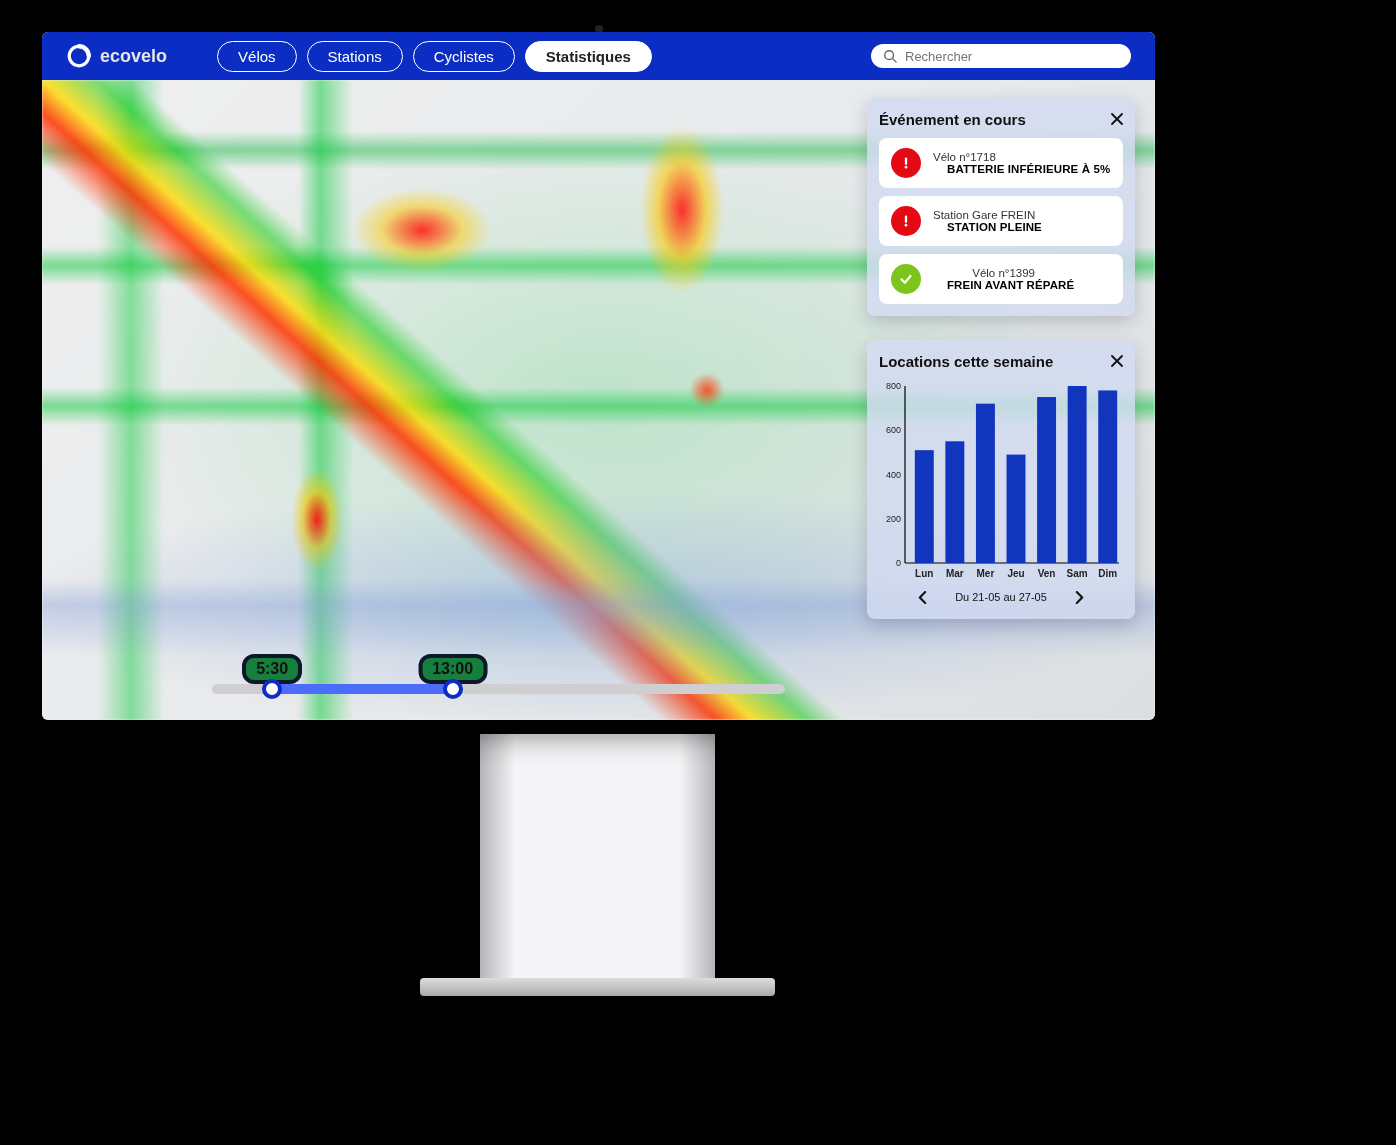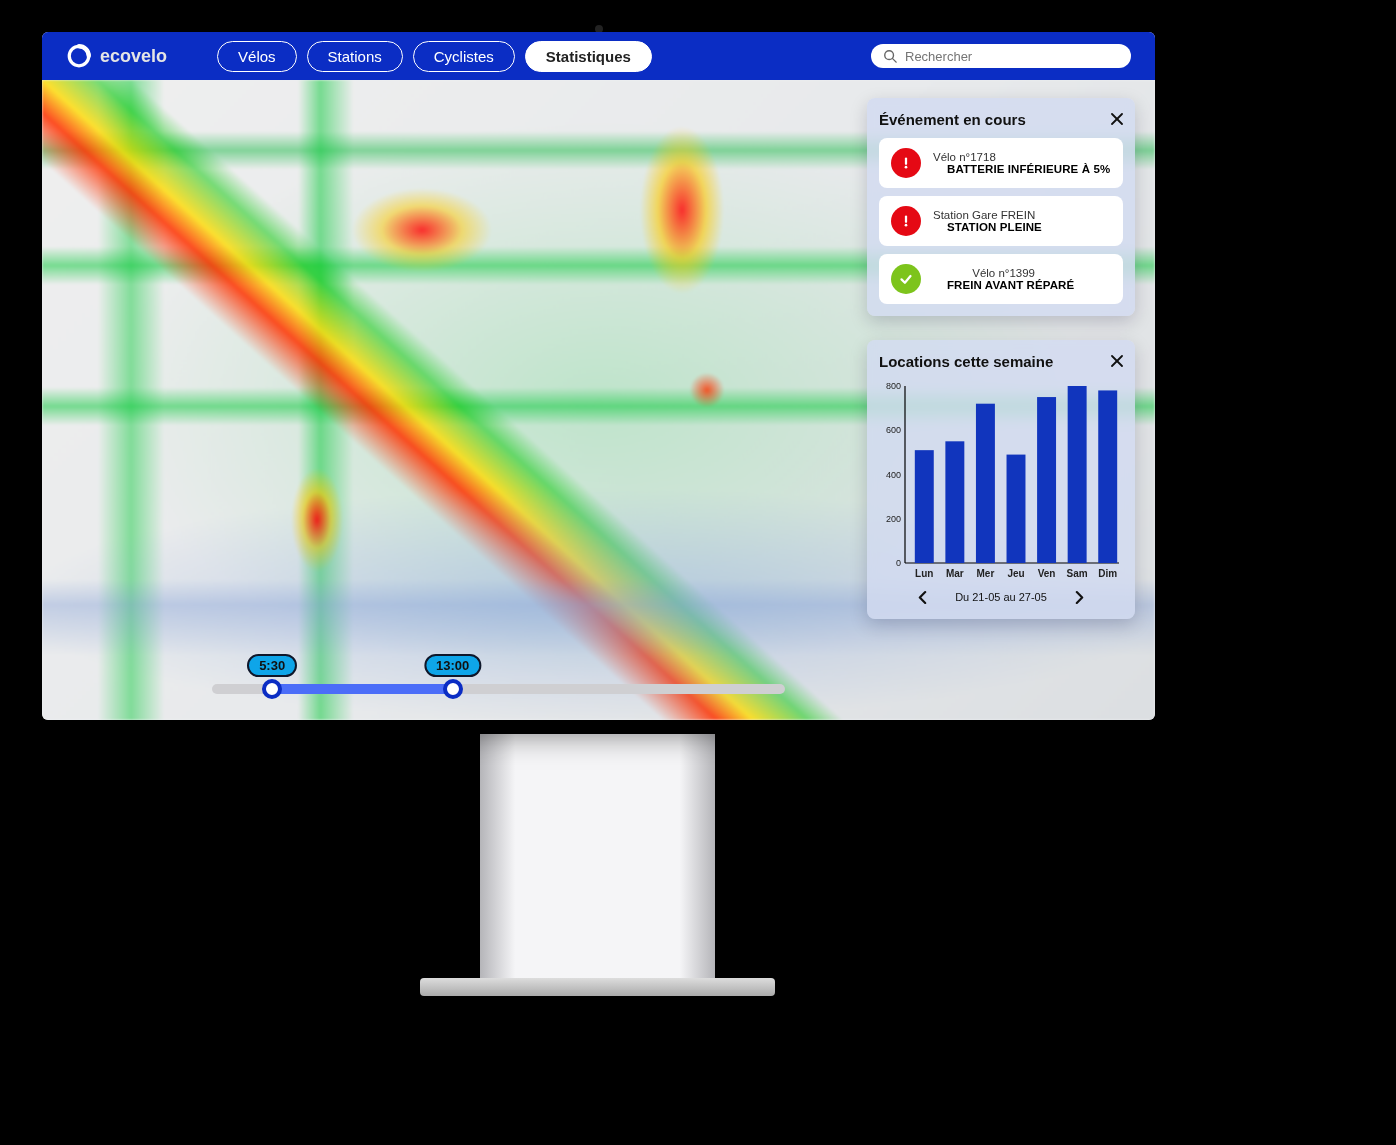--- a/index.html
+++ b/index.html
@@ -184,25 +184,25 @@
     border: 4px solid #0b2dc4;
     border-radius: 50%;
     cursor: grab;
   }
   .slider-handle.h1 { left: 10.5%; }
   .slider-handle.h2 { left: 42%; }
   .slider-label {
     position: absolute;
     top: -30px;
     transform: translateX(-50%);
-    background: #0ea5e9;
-    border: 2px solid #0f172a;
+    background: #15803d;
+    border: 4px solid #0f172a;
     border-radius: 12px;
     padding: 2px 10px;
-    font-size: 13px;
+    font-size: 16px;
     font-weight: 700;
     color: #111;
   }
   .slider-label.l1 { left: 10.5%; }
   .slider-label.l2 { left: 42%; }
 
   
   .panel {
     position: absolute;
     right: 20px;

